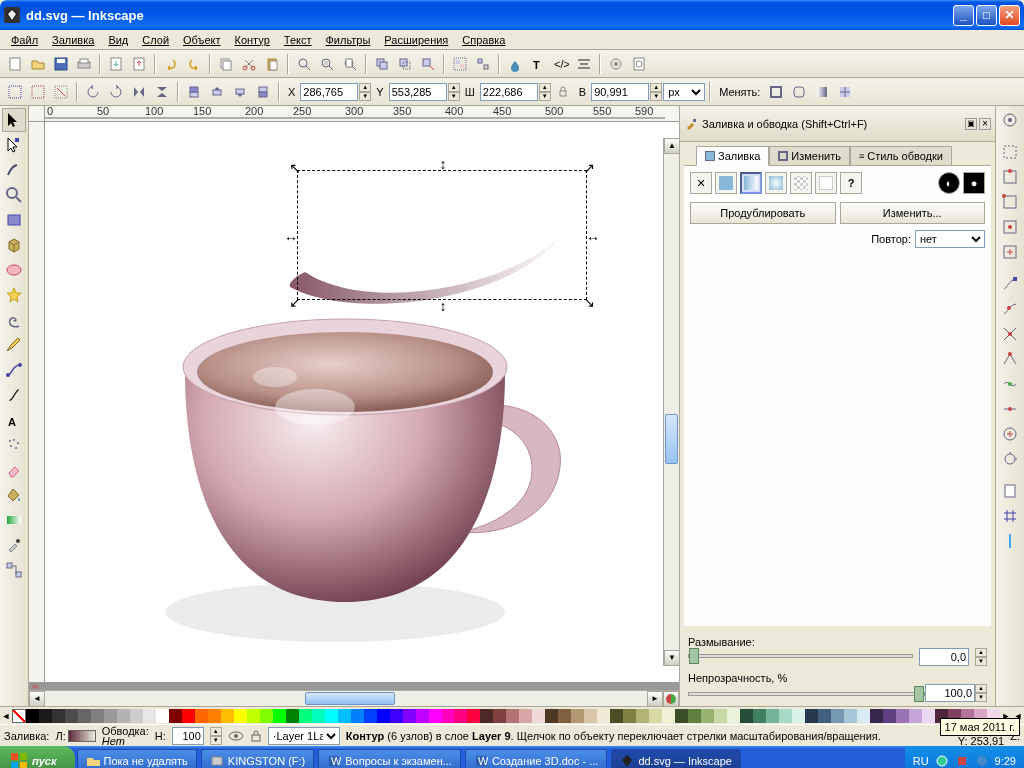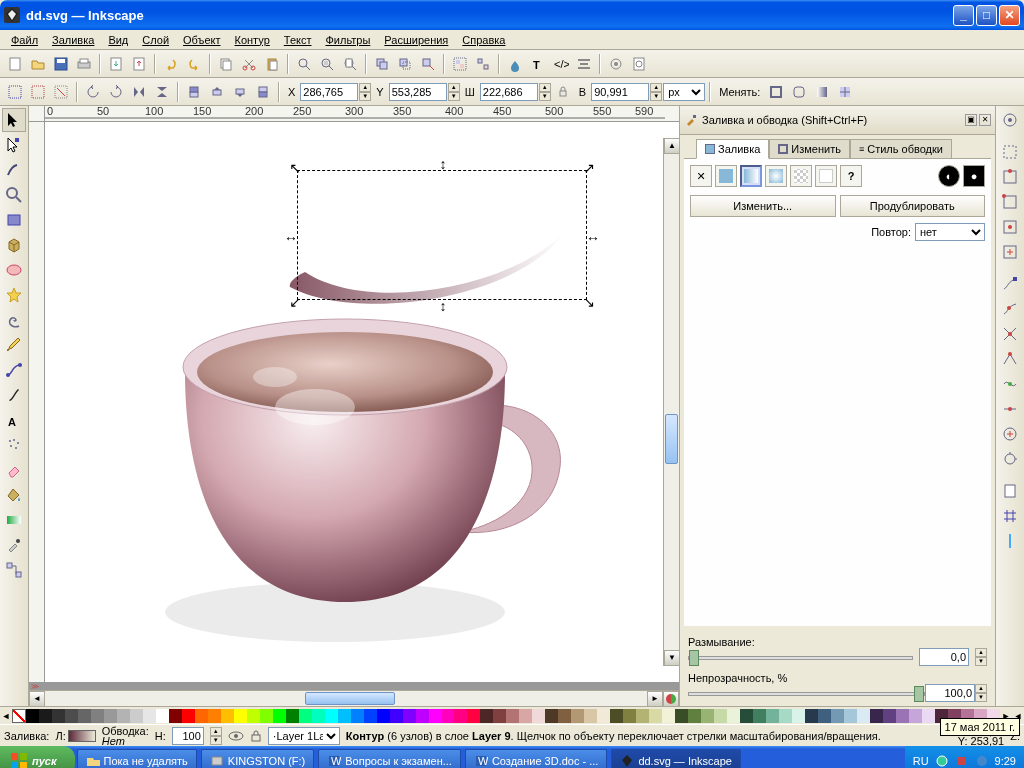--- a/index.html
+++ b/index.html
@@ -29,21 +29,21 @@
 .tool-btn.active { background: #e0dccc; border: 1px solid #aca899; }
 .canvas-area { flex: 1; display: flex; flex-direction: column; background: #fff; position: relative; }
 .ruler-h { height: 16px; background: #f5f5f0; border-bottom: 1px solid #999; display: flex; font-size: 8px; position: relative; overflow: hidden; }
 .ruler-h-spacer { width: 16px; border-right: 1px solid #999; }
 .ruler-v { width: 16px; background: #f5f5f0; border-right: 1px solid #999; }
 .canvas-body { flex: 1; display: flex; }
 .canvas { flex: 1; background: #fff; position: relative; overflow: hidden; }
 .selection-box { position: absolute; border: 1px dashed #000; }
 .sel-handle { position: absolute; width: 14px; height: 14px; font-size: 14px; line-height: 14px; text-align: center; }
 .panel-right { width: 316px; background: #ece9d8; border-left: 1px solid #aca899; display: flex; flex-direction: column; }
-.panel-head { height: 29px; background: linear-gradient(to bottom, #f4f2ea, #e0dcc8); border-bottom: 1px solid #aca899; display: flex; align-items: center; padding: 0 4px; }
+.panel-head { height: 36px; background: linear-gradient(to bottom, #f4f2ea, #e0dcc8); border-bottom: 1px solid #aca899; display: flex; align-items: center; padding: 0 4px; }
 .panel-head-icon { width: 14px; height: 14px; margin-right: 4px; }
 .panel-tabs { display: flex; background: #ece9d8; padding: 4px 4px 0 16px; gap: 0; }
 .panel-tab { padding: 3px 8px; border: 1px solid #aca899; background: #ece9d8; border-bottom: none; display: flex; align-items: center; gap: 3px; }
 .panel-tab.active { background: #fefefe; border-bottom: 1px solid #fefefe; margin-bottom: -1px; z-index: 1; }
 .panel-tab:not(.active) { background: #e0dccc; }
 .panel-body { flex: 1; background: #fefefe; border-top: 1px solid #aca899; margin: 0 4px; padding: 6px; }
 .fill-row { display: flex; gap: 3px; margin-bottom: 8px; align-items: center; }
 .fill-btn { width: 22px; height: 22px; border: 1px solid #aca899; display: flex; align-items: center; justify-content: center; background: #f5f5f0; }
 .fill-btn.sel { border: 2px inset #7a96df; background: #d6dff7; }
 .panel-field { margin-bottom: 6px; }
@@ -657,33 +657,33 @@
         <div class="fill-btn">
             <b>?</b>
           </div>
         <div style="flex:1"></div>
         <div class="fill-btn" style="background:#000;color:#fff;border-radius:50%">◐</div>
         <div class="fill-btn" style="background:#000;color:#fff">●</div>
       </div>
       <div class="panel-field">
       </div>
       <div class="panel-btn-row">
+        <div class="panel-btn">Продублировать</div>
         <div class="panel-btn">Изменить...</div>
-        <div class="panel-btn">Продублировать</div>
       </div>
       <div style="display:flex;align-items:center;gap:4px;justify-content:flex-end">
         <span>Повтор:</span>
         <select class="tb-select" style="width:70px"><option>нет</option></select>
       </div>
       <div style="height:130px"></div>
     </div>
     <div style="padding:4px 8px">
       <div class="slider-row">
         <label>Размывание:</label>
-        <div style="display:flex;align-items:flex-end;gap:6px">
+        <div style="display:flex;align-items:flex-start;gap:6px">
           <div class="slider-track" style="flex:1">
               <div class="slider-thumb" style="left:0"></div>
             </div>
           <input class="spin-input" value="0,0" style="">
           <div class="tb-spin">
               <div>▲</div>
               <div>▼</div>
             </div>
         </div>
       </div>

